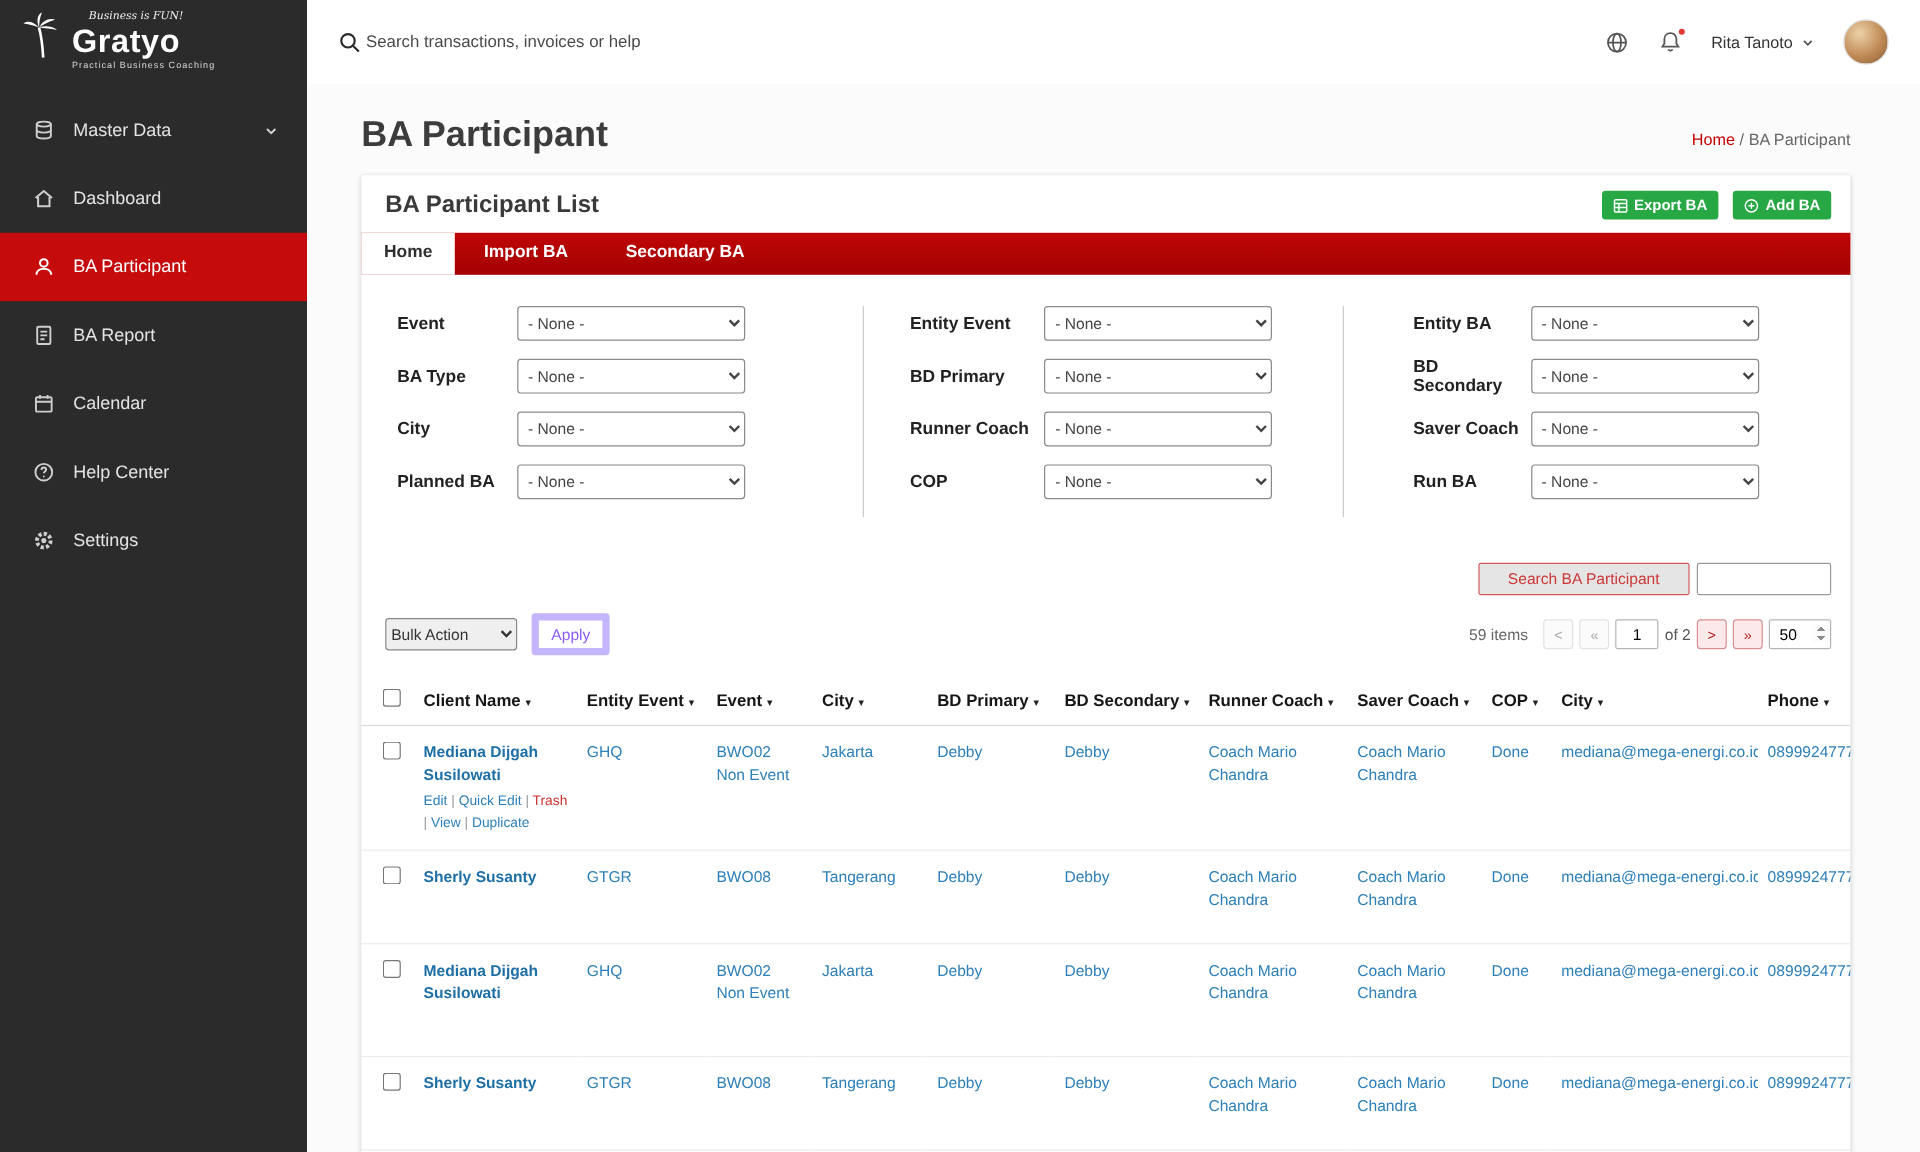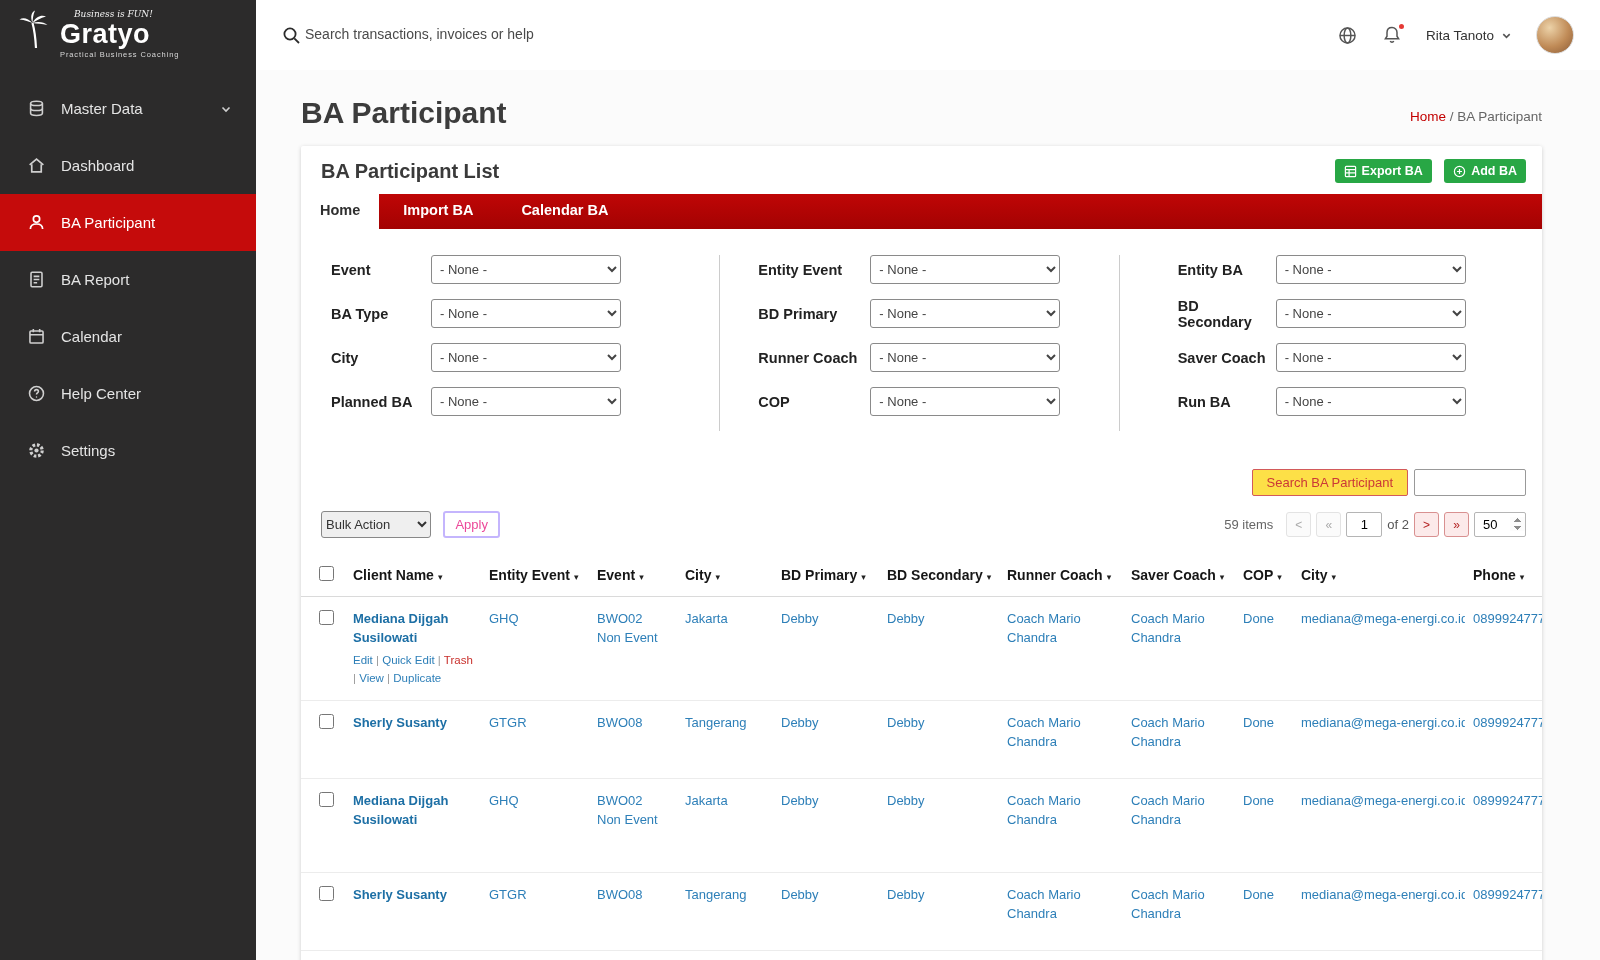--- a/index.html
+++ b/index.html
@@ -57,27 +57,27 @@
   .fcol + .fcol { border-left:1px solid #ccc; padding-left:38px; }
   .fcol.c1 { padding-right:28px; }
   .fgroup { display:flex; align-items:center; margin-bottom:15px; height:29px; }
   .flabel { font-weight:bold; font-size:14.5px; color:#222; }
   .c1 .flabel { width:100px; } .c2 .flabel { width:112px; } .c3 .flabel { width:118px;padding-left:20px; }
   .fselect { width:190px; height:29px; border:1px solid #8a8a8a; border-radius:3px; background:#fff;
     font-size:13px; color:#444; padding:0 4px; }
 
   
   .searchrow { display:flex; justify-content:flex-end; align-items:center; gap:6px; padding:24px 16px 0; }
-  .btn-red-outline { background:#fde047; border:1px solid #d25a5a; color:#cb3837; font-size:13px;
-    padding:5px 14px; border-radius:2px; cursor:pointer; }
+  .btn-red-outline { background:#e5e5e5; border:1px solid #d25a5a; color:#cb3837; font-size:13px;
+    padding:5px 24px; border-radius:2px; cursor:pointer; }
   .search-ba-input { width:112px; height:27px; border:1px solid #999; border-radius:2px; padding:0 5px; font-size:13px; }
 
   .toolbar { display:flex; justify-content:space-between; align-items:center; padding:15px 16px 12px 20px; }
   .bulk select { width:110px; height:27px; border:1px solid #888; border-radius:3px; font-size:13px; color:#333; }
-  .apply { margin-left:8px; border:2px solid #c4b5fd; color:#ec4899; background:#fff; padding:4px 10px;
+  .apply { margin-left:8px; border:6px solid #c4b5fd; color:#8b5cf6; background:#fff; padding:4px 10px;
     font-size:13px; border-radius:3px; cursor:pointer; }
   .pager { display:flex; align-items:center; gap:5px; font-size:13px; color:#555; }
   .pager .items { margin-right:8px; color:#666; }
   .pbtn { height:25px; min-width:25px; border:1px solid #e3e3e3; background:#fbfbfb; color:#aaa;
     font-size:12px; border-radius:3px; padding:0 6px; cursor:pointer; }
   .pbtn.red { border-color:#d89090; color:#b32222; background:#fceaea; }
   .pinput { width:36px; height:25px; border:1px solid #b5b5b5; text-align:center; font-size:13px; border-radius:2px; }
   .psize { width:52px; height:25px; border:1px solid #b5b5b5; font-size:13px; padding-left:8px; border-radius:2px; }
   input[type=number]::-webkit-inner-spin-button { opacity:1; }
 
@@ -268,21 +268,21 @@
                   </svg>
               </span>
               <span>Add BA</span>
             </button>
           </div>
         </div>
 
         <div class="tabbar">
           <div class="tab active">Home</div>
           <div class="tab">Import BA</div>
-          <div class="tab">Calendar BA</div>
+          <div class="tab">Secondary BA</div>
         </div>
 
         <div class="filters">
           <div class="fcol c1">
             <div class="fgroup">
               <span class="flabel">Event</span>
               <select class="fselect"><option>- None -</option></select>
             </div>
             <div class="fgroup">
               <span class="flabel">BA Type</span>

